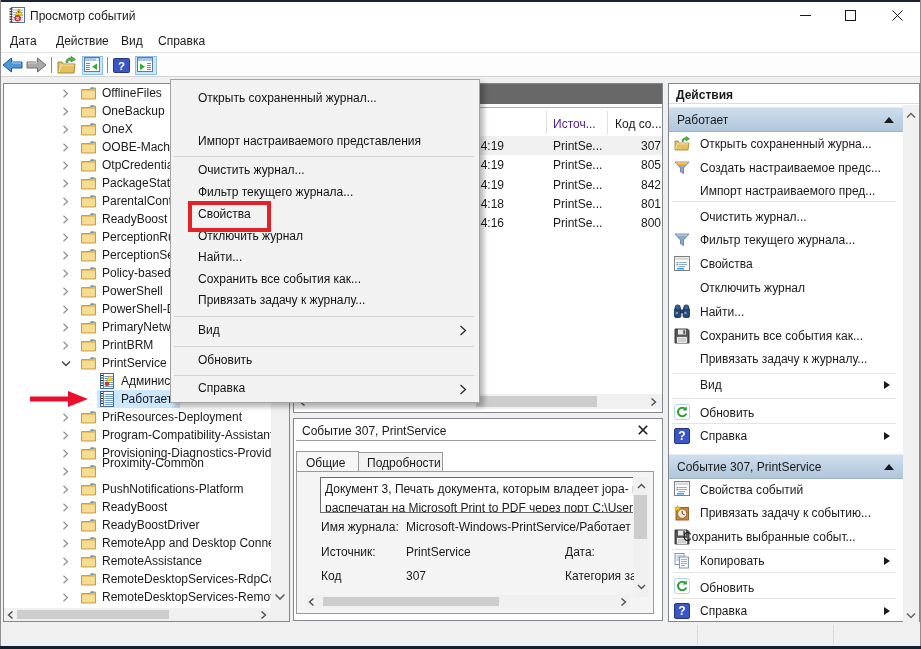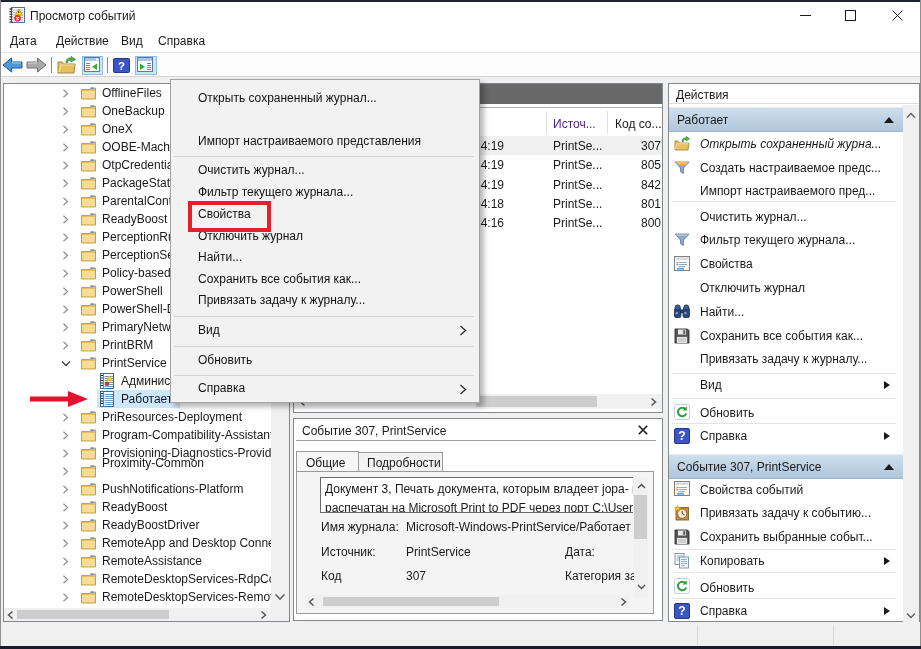--- a/index.html
+++ b/index.html
@@ -523,31 +523,31 @@
         <path d="M5.5 0.5 L1.5 4 L5.5 7.5" fill="none" stroke="#505050" stroke-width="1.4"></path>
       </svg>
     <svg class="abs" style="left:325px;top:179px;" width="8" height="8" viewBox="0 0 8 8">
         <path d="M2.5 0.5 L6.5 4 L2.5 7.5" fill="none" stroke="#505050" stroke-width="1.4"></path>
       </svg>
     <div class="sbthumb" style="left:29px;top:178px;width:176px;height:9px;"></div>
   </div>
 
   <div class="pane" style="left:668px;top:83px;width:250px;height:537px;overflow:hidden;" id="actionspane"></div>
   <div class="abs" style="left:0;top:0;z-index:5;">
-      <div class="txt" style="left:676px;top:88px;font-weight:normal;">Действия</div>
+      <div class="txt" style="left:676px;top:88px;font-weight:bold;">Действия</div>
 <div class="abs" style="left:669px;top:103px;width:250px;height:1px;background:#dcdcdc;"></div>
 <div class="acthead" style="top:107px;"></div>
 <div class="txt" style="left:677px;top:113px;">Работает</div>
 <div class="abs" style="left:884px;top:117px;width:0;height:0;border-bottom:6px solid #1a1a1a;border-left:5px solid transparent;border-right:5px solid transparent;"></div>
 <svg class="abs" style="left:674px;top:136px" width="16" height="15" viewBox="0 0 16 15">
         <path d="M1 5 L1 14 L14 14 L15 7 L5 7 L4 5 Z" fill="#e5c061" stroke="#a8883c" stroke-width="0.9"></path>
         <path d="M1.5 13 L3 7.8 L14.2 7.8" fill="none" stroke="#f2e0a4" stroke-width="1"></path>
         <path d="M8 5.5 C8 2.5 10 1.5 12 2 L12 0.5 L15.5 2.8 L12 5 L12 3.6 C10.5 3.2 9.5 3.8 9.5 5.5 Z" fill="#4db84d" stroke="#2e7d32" stroke-width="0.6"></path>
       </svg>
-<div class="actitem txt" style="left:700px;top:137px;font-style:italic;">Открыть сохраненный журна...</div>
+<div class="actitem txt" style="left:700px;top:137px;">Открыть сохраненный журна...</div>
 <svg class="abs" style="left:674px;top:160px" width="16" height="15" viewBox="0 0 16 15">
         <path d="M1 2 L15 2 L9.5 8 L9.5 13.5 L6.5 11.8 L6.5 8 Z" fill="#8fa8c8" stroke="#5577a0" stroke-width="0.8"></path>
         <path d="M1.5 2.2 L14.5 2.2 L11 6 L5 6 Z" fill="#f7a81d"></path>
         <path d="M2.5 3 L13.5 3" stroke="#dde6f2" stroke-width="0.8"></path>
       </svg>
 <div class="actitem txt" style="left:700px;top:161px;">Создать настраиваемое предс...</div>
 <div class="actitem txt" style="left:700px;top:184px;">Импорт настраиваемого пред...</div>
 <div class="actitem txt" style="left:700px;top:210px;">Очистить журнал...</div>
 <svg class="abs" style="left:674px;top:232px" width="16" height="15" viewBox="0 0 16 15">
         <path d="M1 2 L15 2 L9.5 8 L9.5 13.5 L6.5 11.8 L6.5 8 Z" fill="#8fa8c8" stroke="#5577a0" stroke-width="0.8"></path>
@@ -634,21 +634,21 @@
 <svg class="abs" style="left:674px;top:529px" width="16" height="16" viewBox="0 0 16 16">
         <path d="M1 1 L13.5 1 L15 2.5 L15 15 L1 15 Z" fill="#565656" stroke="#2e2e2e" stroke-width="0.9"></path>
         <rect x="4" y="1.5" width="8" height="5" fill="#e8e8e8"></rect>
         <rect x="9.2" y="2.2" width="2" height="3.6" fill="#565656"></rect>
         <rect x="3" y="9" width="10" height="6" fill="#ffffff" stroke="#9a9a9a" stroke-width="0.5"></rect>
         <g stroke="#8a8a8a" stroke-width="0.8">
           <line x1="4" y1="11" x2="12" y2="11"></line>
           <line x1="4" y1="13" x2="12" y2="13"></line>
         </g>
       </svg>
-<div class="actitem txt" style="left:700px;top:530px;text-align:center;">Сохранить выбранные событ...</div>
+<div class="actitem txt" style="left:683px;top:530px;text-align:center;">Сохранить выбранные событ...</div>
 <svg class="abs" style="left:674px;top:553px" width="16" height="16" viewBox="0 0 16 16">
         <rect x="1" y="0.5" width="9" height="11" fill="#f4f8fc" stroke="#7a8ea6" stroke-width="0.9"></rect>
         <g stroke="#7aa0c8" stroke-width="0.8">
           <line x1="2.5" y1="3" x2="8.5" y2="3"></line>
           <line x1="2.5" y1="5" x2="8.5" y2="5"></line>
           <line x1="2.5" y1="7" x2="8.5" y2="7"></line>
         </g>
         <rect x="5.5" y="4" width="9" height="11" fill="#f4f8fc" stroke="#7a8ea6" stroke-width="0.9"></rect>
         <g stroke="#7aa0c8" stroke-width="0.8">
           <line x1="7" y1="6.5" x2="13" y2="6.5"></line>

